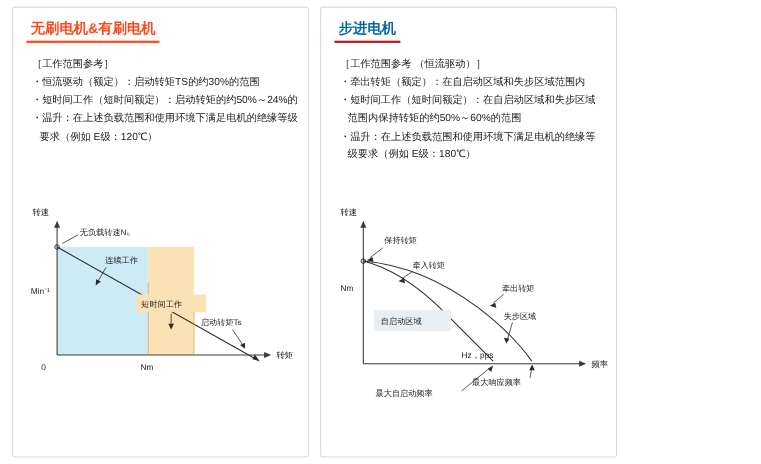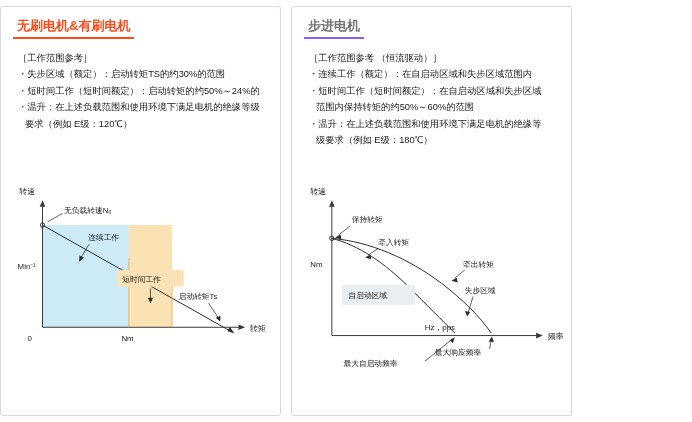--- a/index.html
+++ b/index.html
@@ -13,21 +13,21 @@
     font-family: "Liberation Sans", sans-serif;
     color: #222;
     overflow: hidden;
   }
   .page {
     position: relative;
     width: 572px;
     height: 422px;
     display: flex;
     gap: 10px;
-    padding: 6px 0;
+    padding: 6px 11px;
     box-sizing: border-box;
   }
   .panel {
     position: relative;
     width: 336px;
     height: 410px;
     border: 1px solid #d9d9d9;
     border-radius: 3px;
     background: #fff;
     box-sizing: border-box;
@@ -39,22 +39,22 @@
     font-size: 13px;
     font-weight: bold;
     padding: 2px 4px 3px 4px;
     line-height: 1.15;
   }
   .title-left {
     color: #ff4a1c;
     border-bottom: 2px solid #ff4a1c;
   }
   .title-right {
-    color: #737373;
-    border-bottom: 2px solid #8b5cf6;
+    color: #0369a1;
+    border-bottom: 2px solid #b91c1c;
   }
   .notes {
     position: absolute;
     left: 14px;
     top: 42px;
     width: 310px;
     font-size: 9.3px;
     line-height: 1.45;
     color: #1a1a1a;
   }
@@ -96,21 +96,21 @@
 </head>
 <body>
 
 <div class="page">
 
   <div class="panel">
     <div class="panel-title title-left">无刷电机&amp;有刷电机</div>
 
     <div class="notes">
       <div class="head line">［工作范围参考］</div>
-      <div class="line">・失步区域（额定）：启动转矩TS的约30%的范围</div>
+      <div class="line">・恒流驱动（额定）：启动转矩TS的约30%的范围</div>
       <div class="line">・短时间工作（短时间额定）：启动转矩的约50%～24%的</div>
       <div class="line">・温升：在上述负载范围和使用环境下满足电机的绝缘等级</div>
       <div class="line cont">要求（例如 E级：120℃）</div>
     </div>
 
     <svg class="chart" viewBox="0 0 336 410">
 
       <polygon points="50,222 154,222 154,345 50,345" fill="#cdeaf7"></polygon>
       <polygon points="154,222 206,222 206,345 154,345" fill="#fbe2b4"></polygon>
 
@@ -150,21 +150,21 @@
       <line x1="250" y1="316" x2="262" y2="334" stroke="#2b2b2b" stroke-width="0.9"></line>
       <polygon points="264,338 258.5,333.6 264.4,331.2" fill="#2b2b2b"></polygon>
     </svg>
   </div>
 
   <div class="panel">
     <div class="panel-title title-right">步进电机</div>
 
     <div class="notes">
       <div class="head line">［工作范围参考 （恒流驱动）］</div>
-      <div class="line">・连续工作（额定）：在自启动区域和失步区域范围内</div>
+      <div class="line">・牵出转矩（额定）：在自启动区域和失步区域范围内</div>
       <div class="line">・短时间工作（短时间额定）：在自启动区域和失步区域</div>
       <div class="line cont">范围内保持转矩的约50%～60%的范围</div>
       <div class="line">・温升：在上述负载范围和使用环境下满足电机的绝缘等</div>
       <div class="line cont">级要求（例如 E级：180℃）</div>
     </div>
 
     <svg class="chart" viewBox="0 0 336 410">
 
       <line x1="48" y1="198" x2="48" y2="355" stroke="#3a3a3a" stroke-width="1.2"></line>
       <polygon points="48,192 44.6,200 51.4,200" fill="#3a3a3a"></polygon>

